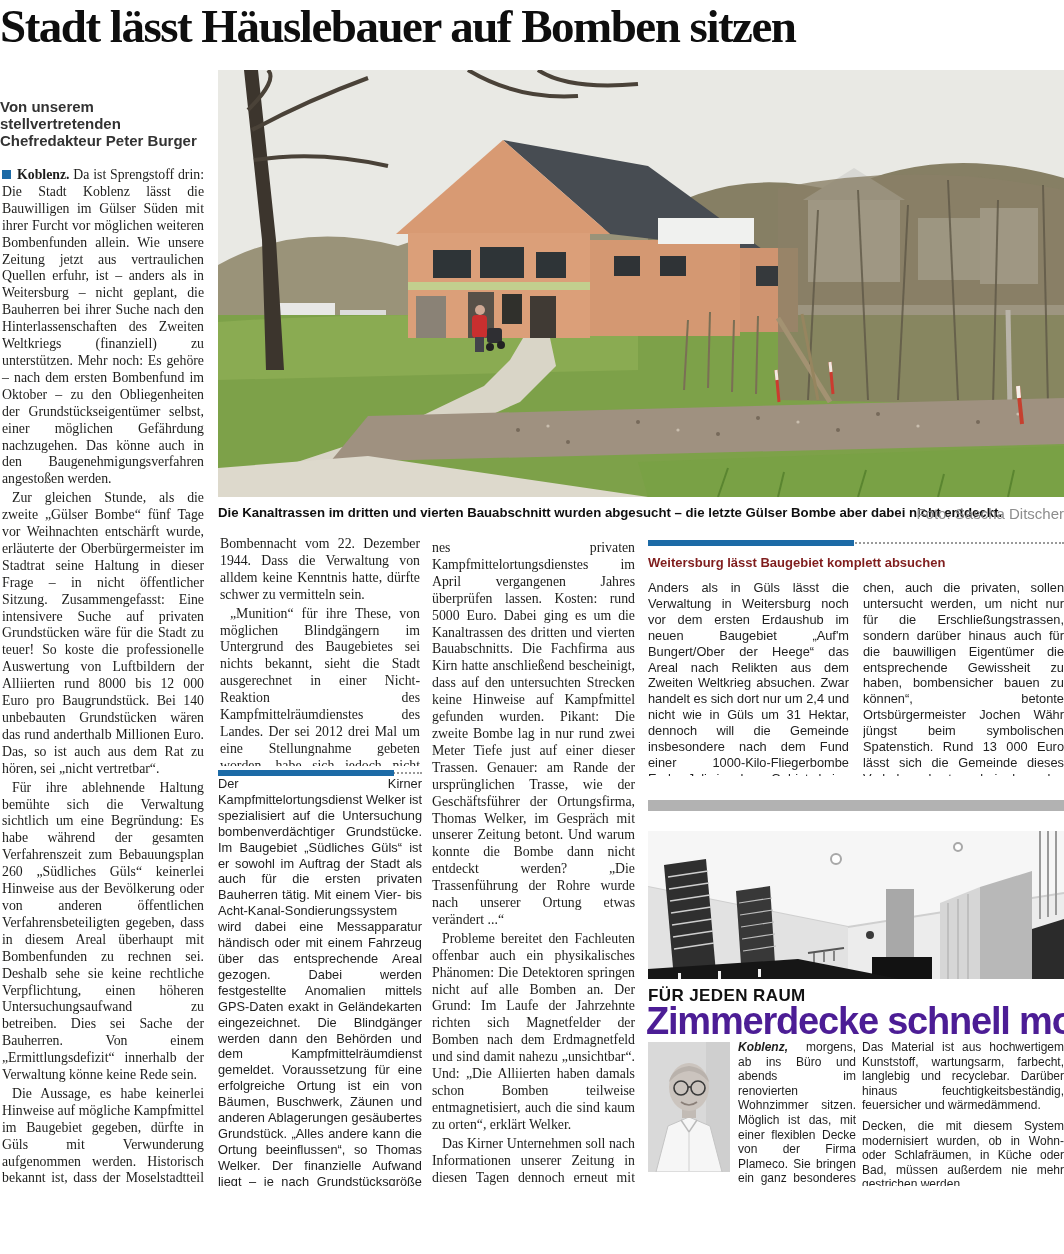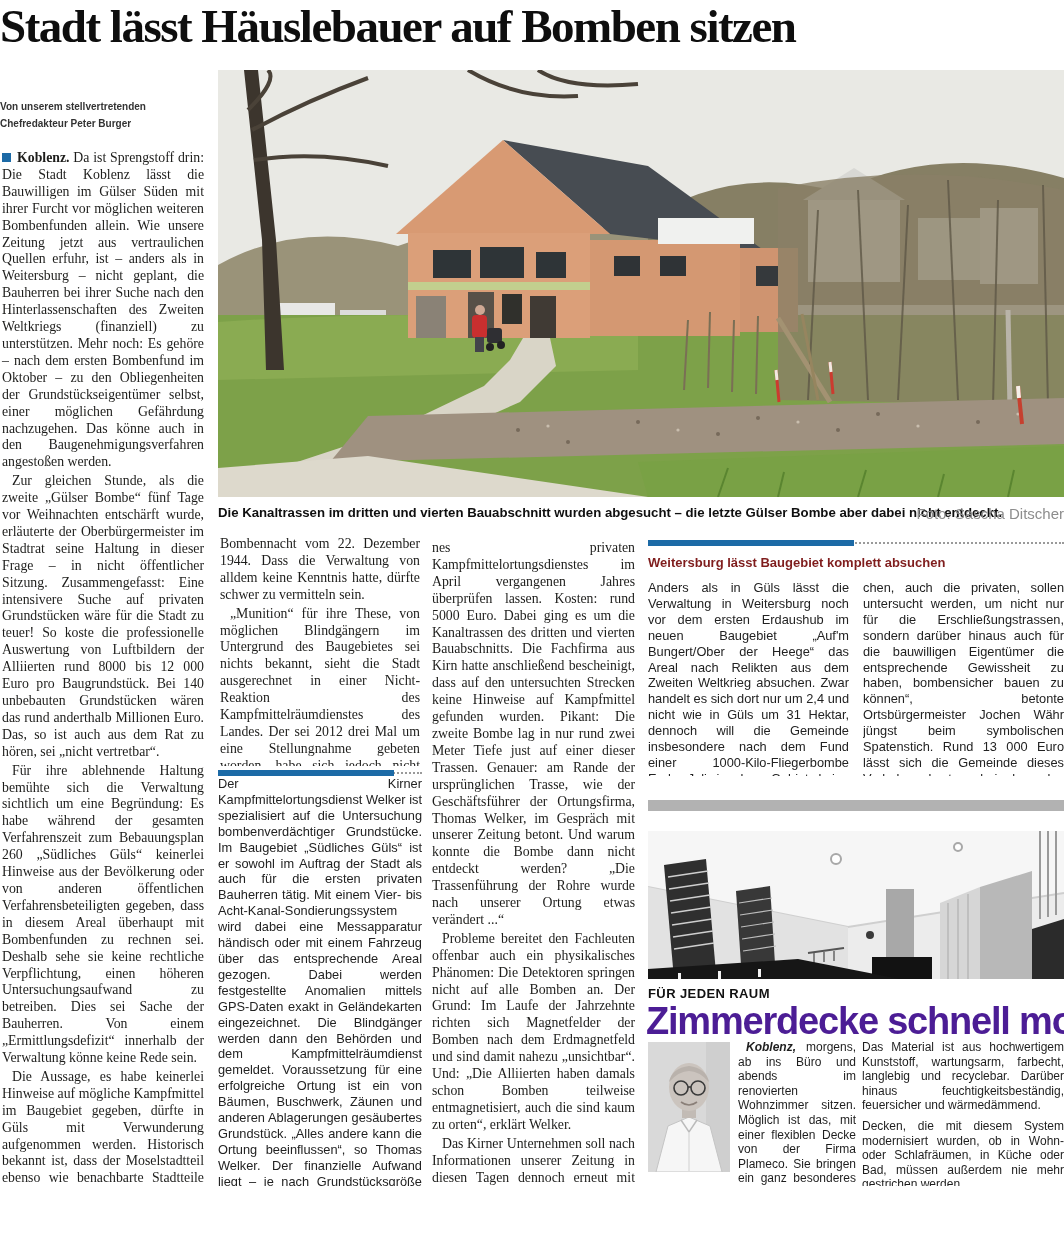--- a/index.html
+++ b/index.html
@@ -8,21 +8,21 @@
   
   .headline{position:absolute;left:0;top:-6px;width:1030px;margin:0;
             font-family:"Liberation Serif",serif;font-weight:700;font-size:47px;
             letter-spacing:-1.5px;line-height:64px;color:#0e0e0e;white-space:nowrap;}
   
   .lead-col{position:absolute;left:0;top:74px;width:206px;}
   .kicker{font-family:"Liberation Sans",sans-serif;font-size:22px;line-height:34px;
           color:#222;font-weight:400;}
   .kicker b{font-weight:700;color:#111;}
   .byline{margin-top:24px;font-family:"Liberation Sans",sans-serif;font-weight:700;
-          font-size:10px;line-height:17px;color:#333;}
+          font-size:15px;line-height:17px;color:#333;}
   .bodytext{font-size:13.8px;line-height:16.9px;text-align:justify;color:#1d1d1b;}
   .bodytext p{margin:2px;}
   .bodytext p.ind{text-indent:10px;}
   .col1{margin-top:18px;}
   .bullet{display:inline-block;width:9px;height:9px;background:#1c6aa6;margin-right:6px;}
   
   .photo{position:absolute;left:218px;top:70px;width:846px;height:427px;}
   .caption-row{position:absolute;left:218px;top:503px;width:846px;
                font-family:"Liberation Sans",sans-serif;}
   .caption{font-weight:700;font-size:13.2px;color:#0f0f0f;white-space:nowrap;}
@@ -43,30 +43,30 @@
   
   .wbox{position:absolute;left:648px;top:540px;width:416px;}
   .wbox h2{margin:9px 0 10px;font-family:"Liberation Sans",sans-serif;font-weight:700;
            font-size:13px;color:#7f1d1d;}
   .wcols{display:flex;gap:14px;}
   .wcol{width:201px;height:196px;overflow:hidden;}
   
   .graybar{position:absolute;left:648px;top:800px;width:416px;height:11px;background:#b2b2b2;}
   .adphoto{position:absolute;left:648px;top:831px;width:416px;height:149px;}
   .adkicker{position:absolute;left:648px;top:986px;font-family:"Liberation Sans",sans-serif;
-            font-weight:700;font-size:13px;letter-spacing:.4px;color:#111;}
+            font-weight:700;font-size:17px;letter-spacing:.4px;color:#111;}
   .adheadline{position:absolute;left:646px;top:1000px;font-family:"Liberation Sans",sans-serif;
               font-weight:700;font-size:38px;letter-spacing:-1.2px;color:#4c1d95;white-space:nowrap;}
   .ad-left{position:absolute;left:648px;top:1040px;width:208px;height:202px;overflow:hidden;}
   .ad-right{position:absolute;left:862px;top:1040px;width:202px;height:202px;overflow:hidden;}
   .adtext{font-family:"Liberation Sans",sans-serif;font-size:12px;line-height:14.6px;
           text-align:justify;color:#1e1e1e;}
   .adtext p{margin:0 0 6px 0;}
   .portrait{float:left;width:82px;height:130px;margin:2px 8px 4px 0;}
-  .adlead b{font-style:italic;margin-left:8px;}
+  .adlead b{font-style:italic;}
   .bottomstrip{position:absolute;left:648px;top:1242px;width:416px;height:12px;}
 </style>
 </head>
 <body>
 
 <div class="page">
 
   <h1 class="headline">Stadt lässt Häuslebauer auf Bomben sitzen</h1>
 
   <div class="lead-col">

